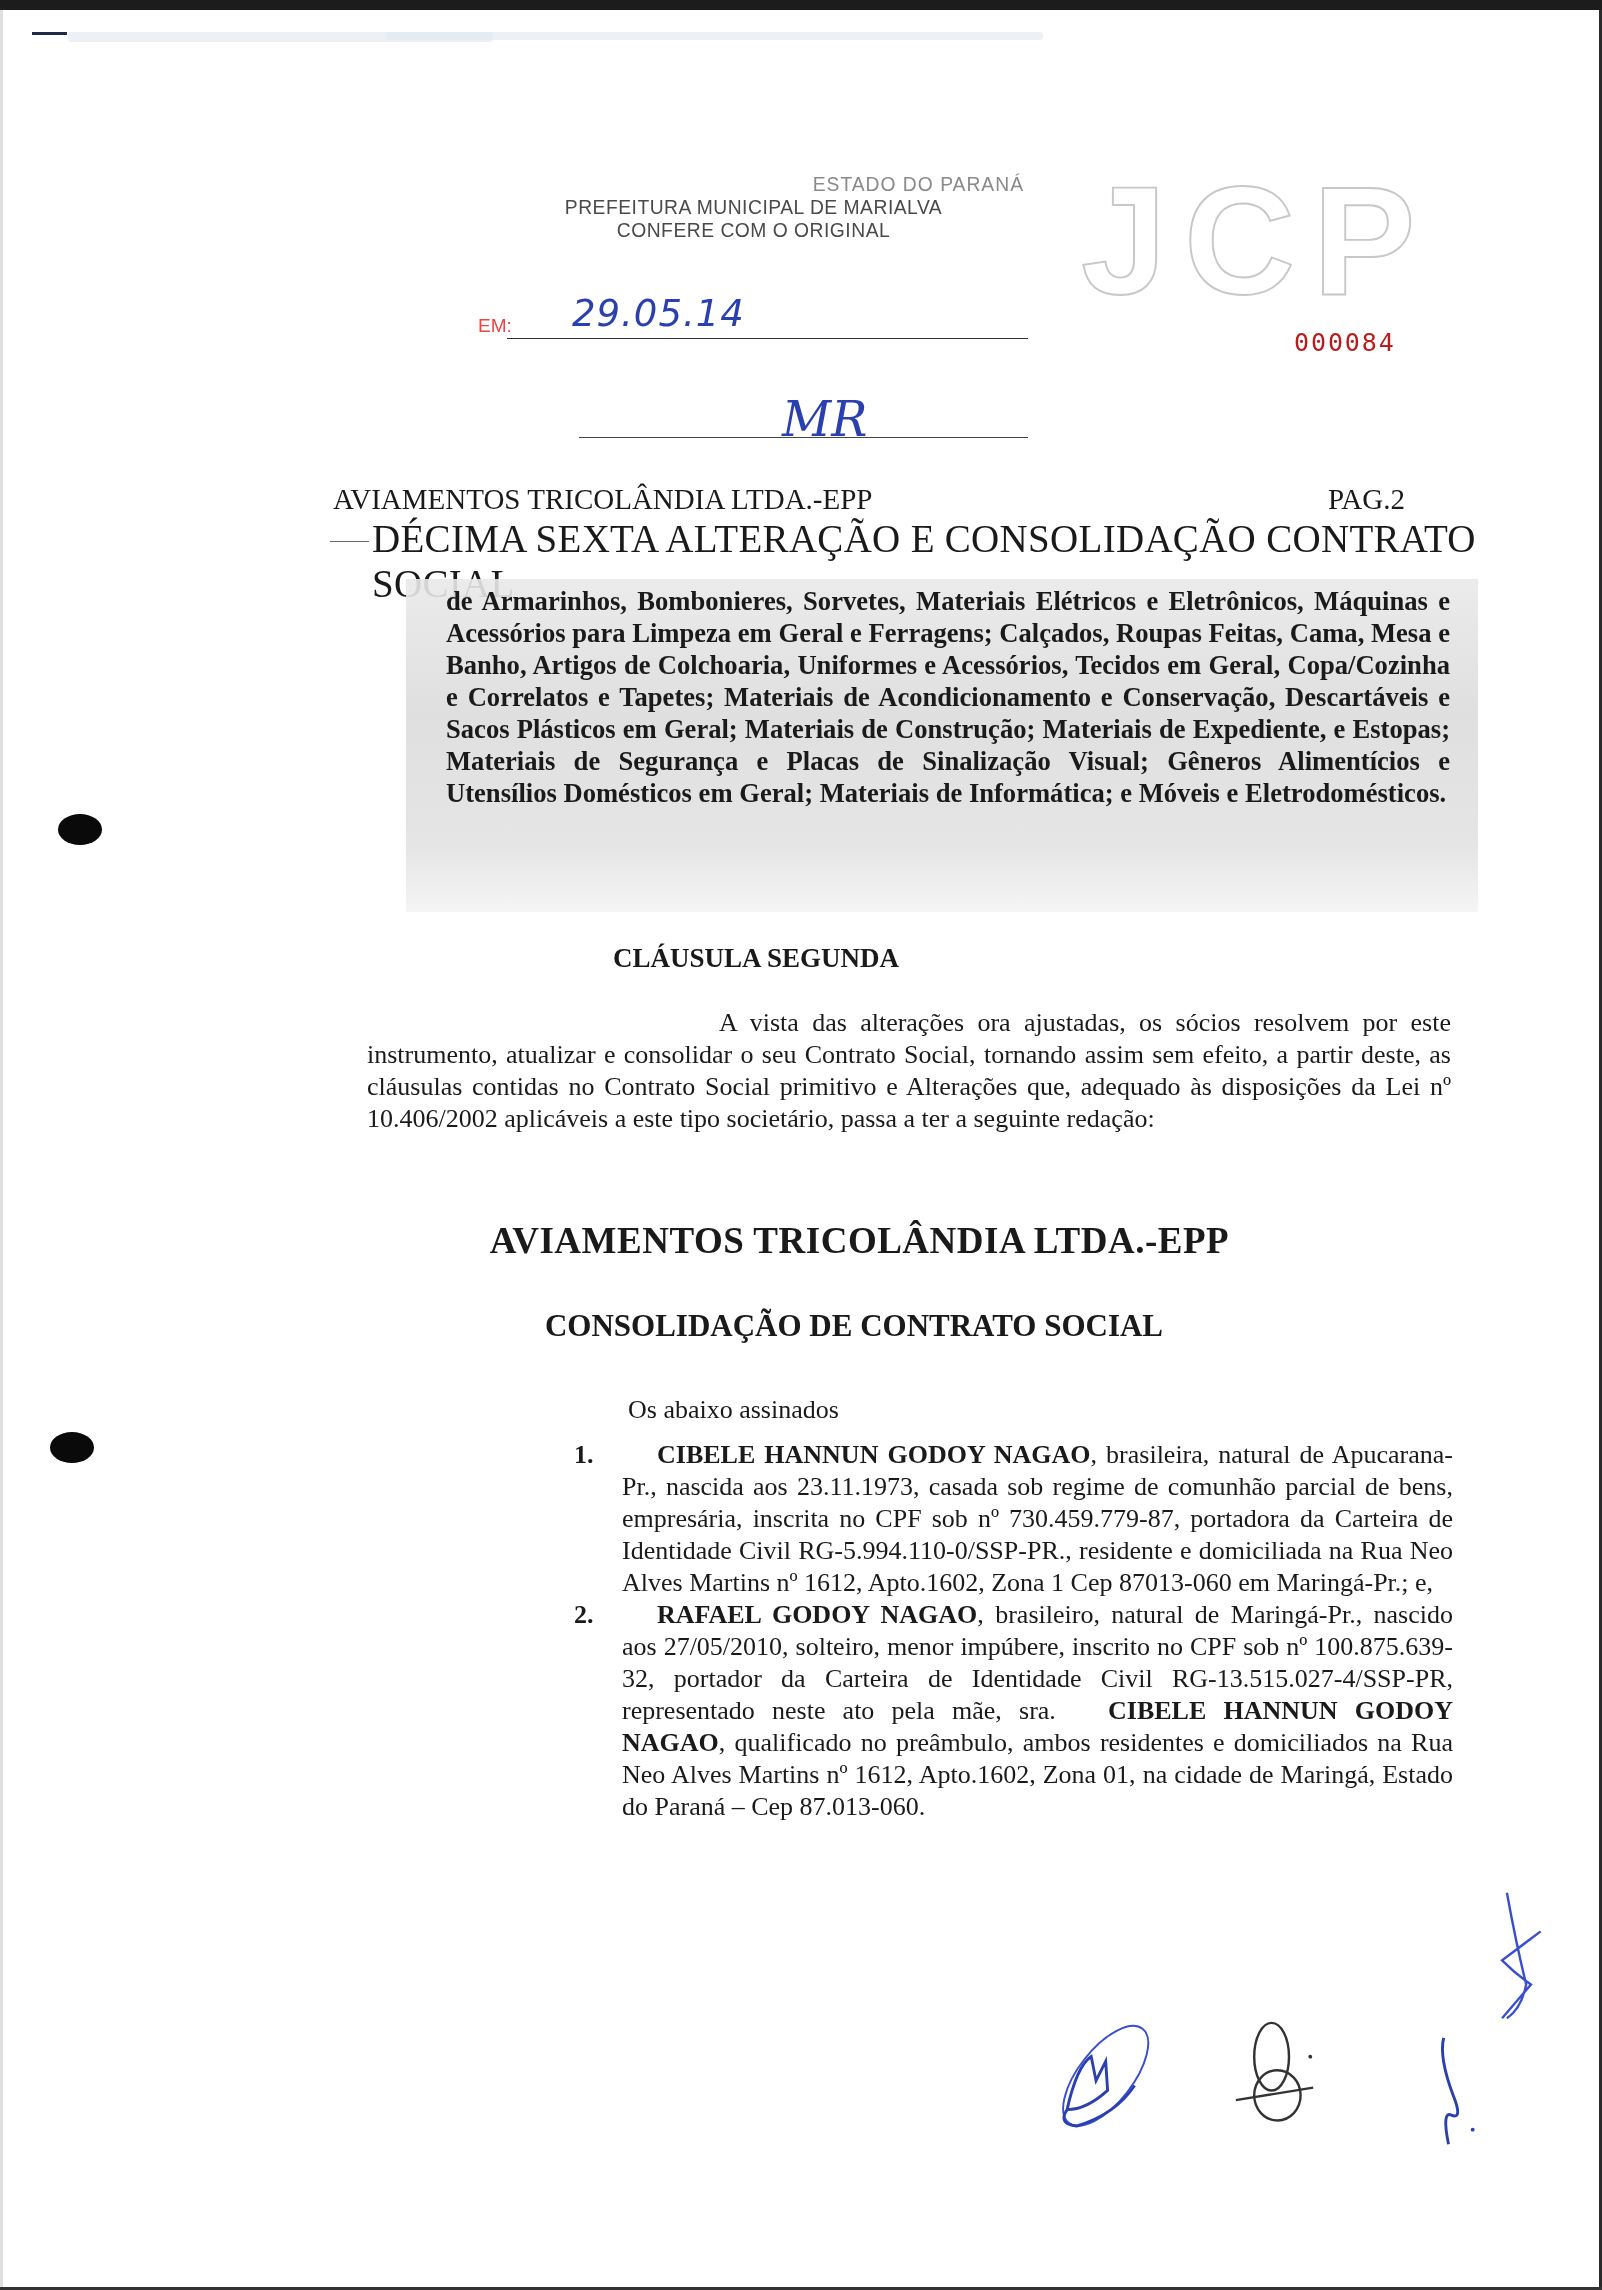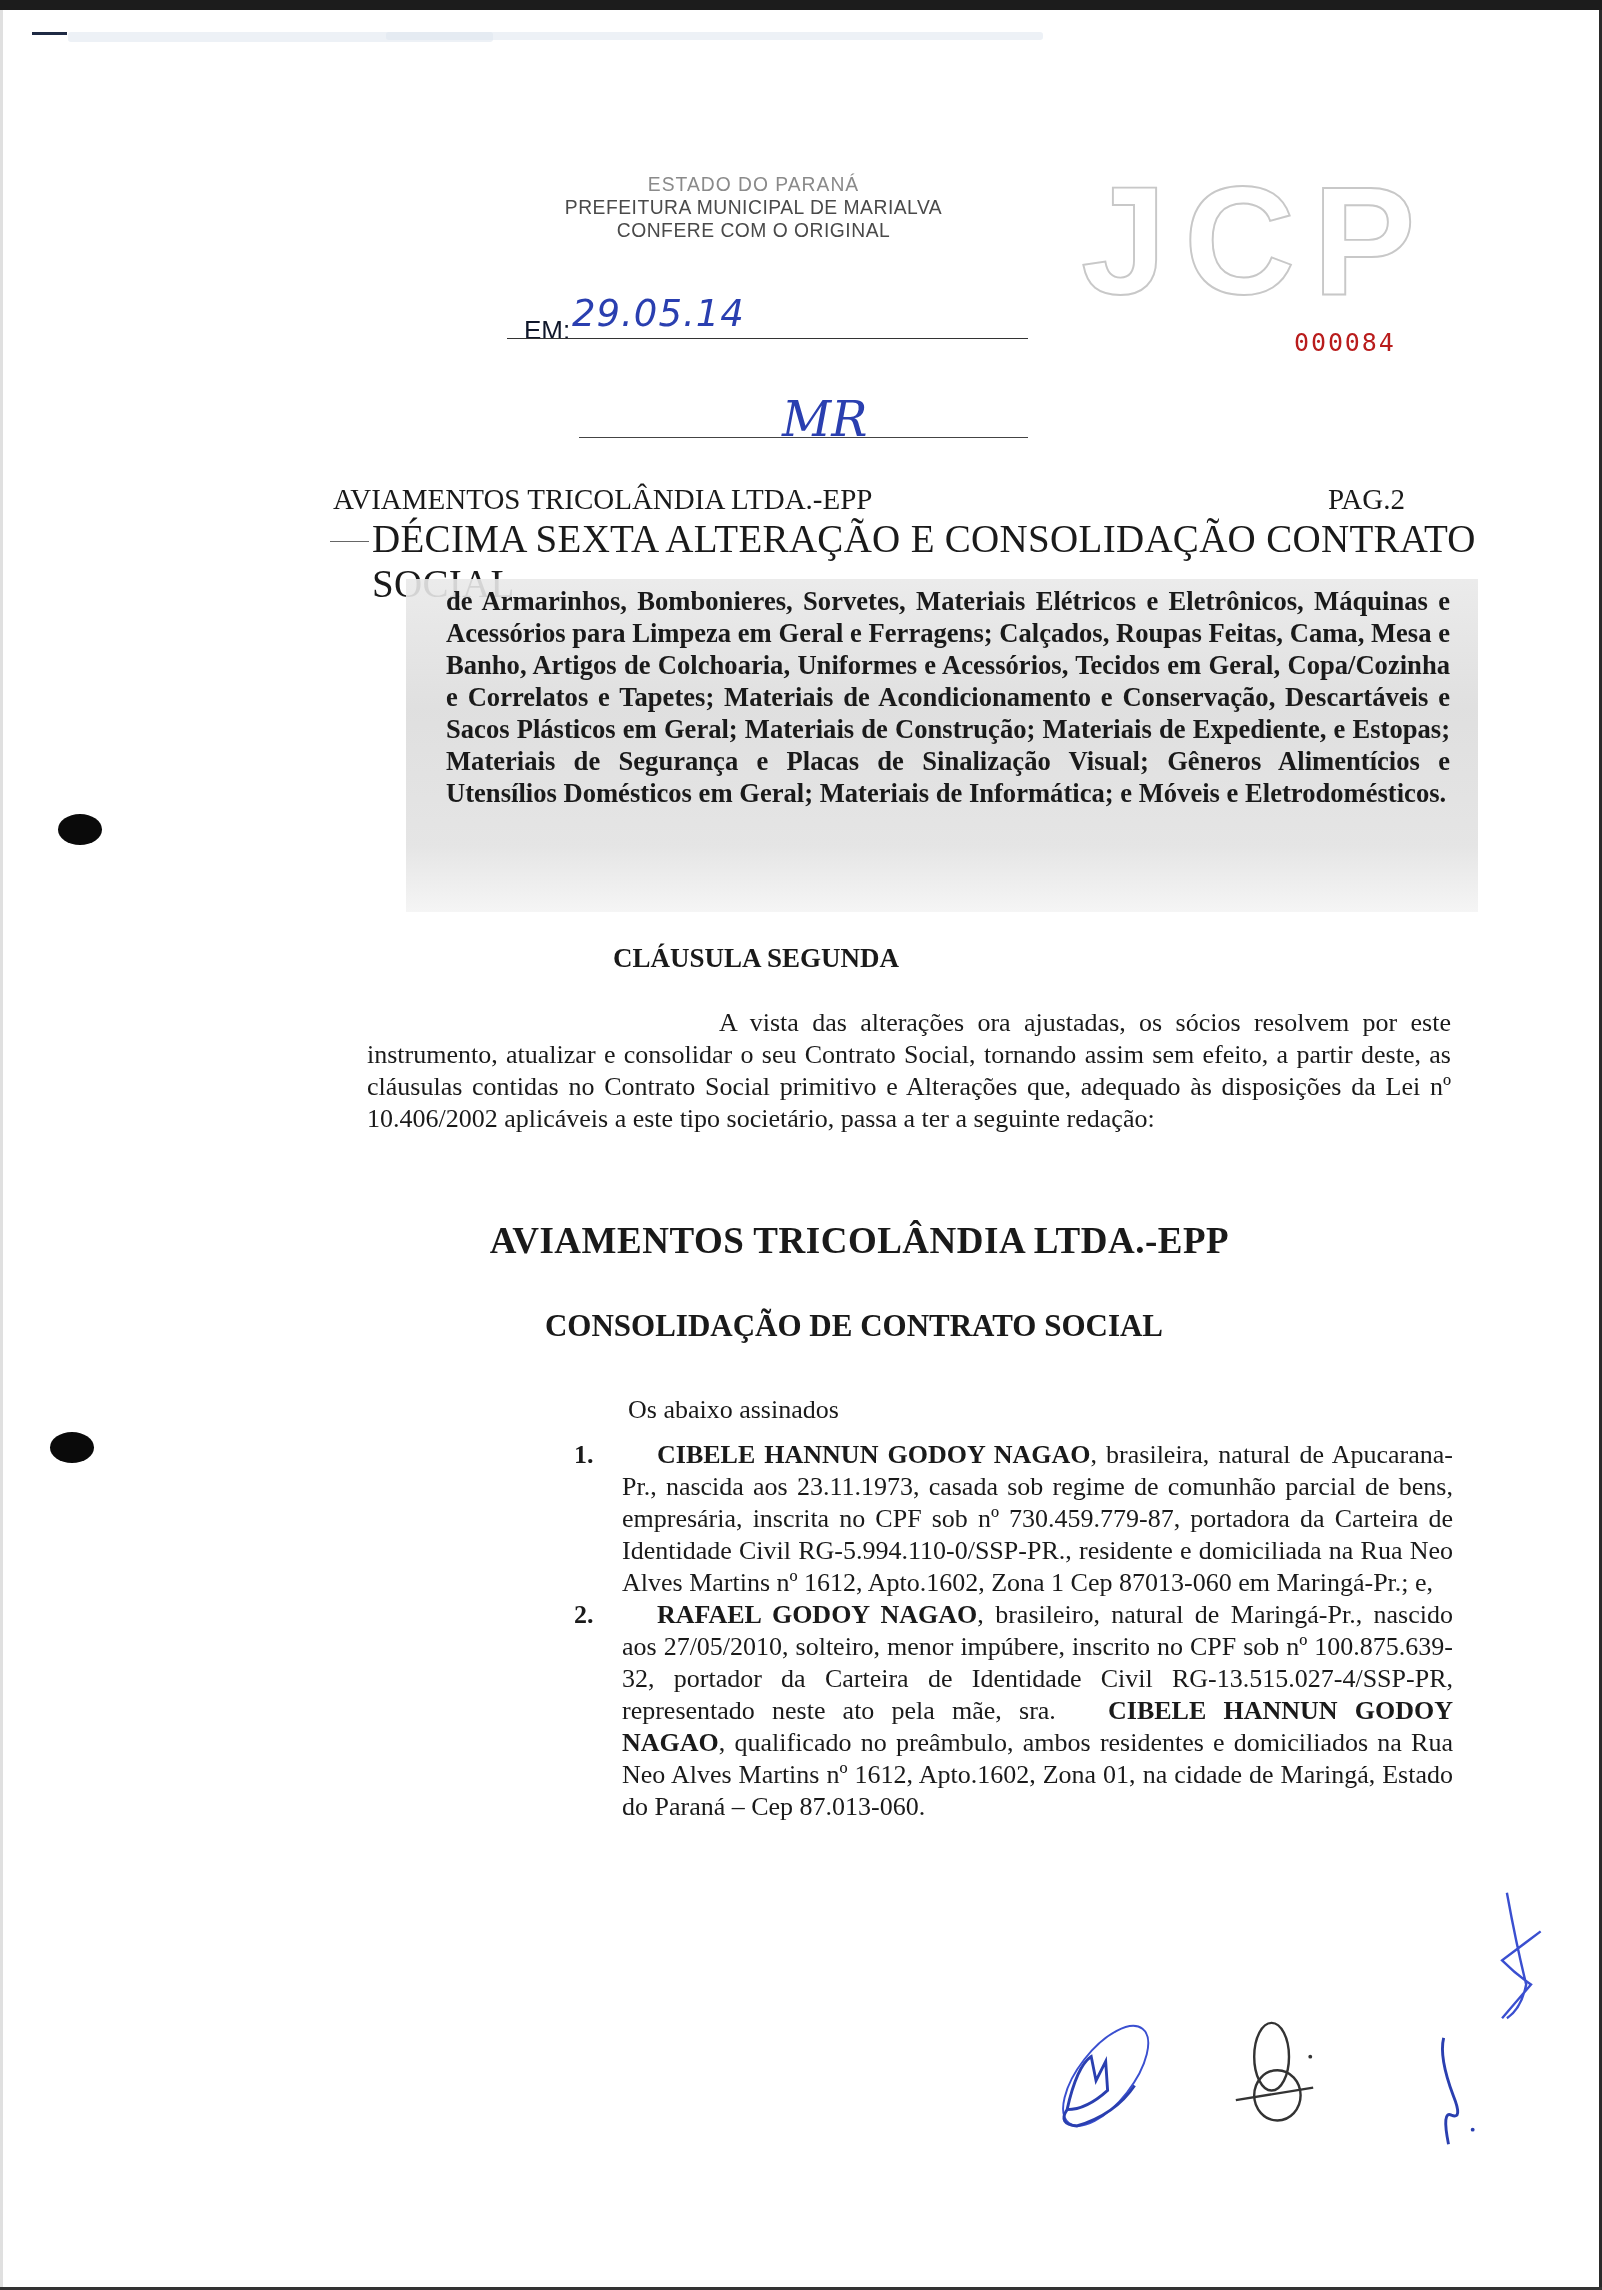--- a/index.html
+++ b/index.html
@@ -14,23 +14,23 @@
   .bottomedge { position: absolute; left: 0; bottom: 0; width: 1603px; height: 2.9px; background: #333; }
   .leftedge { position: absolute; left: 0; top: 9.7px; width: 2.9px; height: 2281px; background: #e0e0e0; }
   .corner-dash { position: absolute; left: 32px; top: 32px; width: 35px; height: 2.9px; background: #1f2a44; }
   .scan-smudge { position: absolute; background: #dfe5ee; opacity: 0.55; border-radius: 2.9px; }
 
   .punch { position: absolute; width: 44px; height: 31px; background: #0a0a0a; border-radius: 50%; }
 
   
   .stamp { position: absolute; left: 483px; top: 174px; width: 541px; text-align: center;
            font-family: "Liberation Sans", "DejaVu Sans", sans-serif; color: #555; }
-  .stamp .line1 { font-size: 19.3px; letter-spacing: 1px; color: #8a8a8a; }
+  .stamp .line1 { font-size: 19.3px; letter-spacing: 1px; color: #8a8a8a; text-align: right; }
   .stamp .line2, .stamp .line3 { font-size: 19.3px; letter-spacing: 0.5px; color: #4a4a4a; line-height: 23px; }
-  .stamp-em { position: absolute; left: 478px; top: 315px; font-family: "Liberation Sans", sans-serif; font-size: 26px; color: #0f172a; margin-left: 46px; }
+  .stamp-em { position: absolute; left: 478px; top: 315px; font-family: "Liberation Sans", sans-serif; font-size: 19px; color: #ef4444; }
   .stamp-line1 { position: absolute; left: 507px; top: 338px; width: 521px; border-top: 1.9px solid #333; }
   .stamp-date { position: absolute; left: 560px; top: 292px; font-family: "DejaVu Sans", sans-serif;
                 font-size: 37px; color: #2a3fb0; font-style: italic; letter-spacing: 1px; margin-left: 12px; }
   .stamp-line2 { position: absolute; left: 579px; top: 437px; width: 449px; border-top: 1.9px solid #444; }
   .stamp-initials { position: absolute; left: 782px; top: 391px; font-family: "DejaVu Serif", serif;
                     font-size: 48px; color: #2a3fb0; font-style: italic; }
 
   
   .perf { position: absolute; left: 1081px; top: 164px; font-family: "Liberation Sans", sans-serif;
           font-size: 154px; font-weight: bold; color: transparent; -webkit-text-stroke: 1.9px #c8c8c8;

